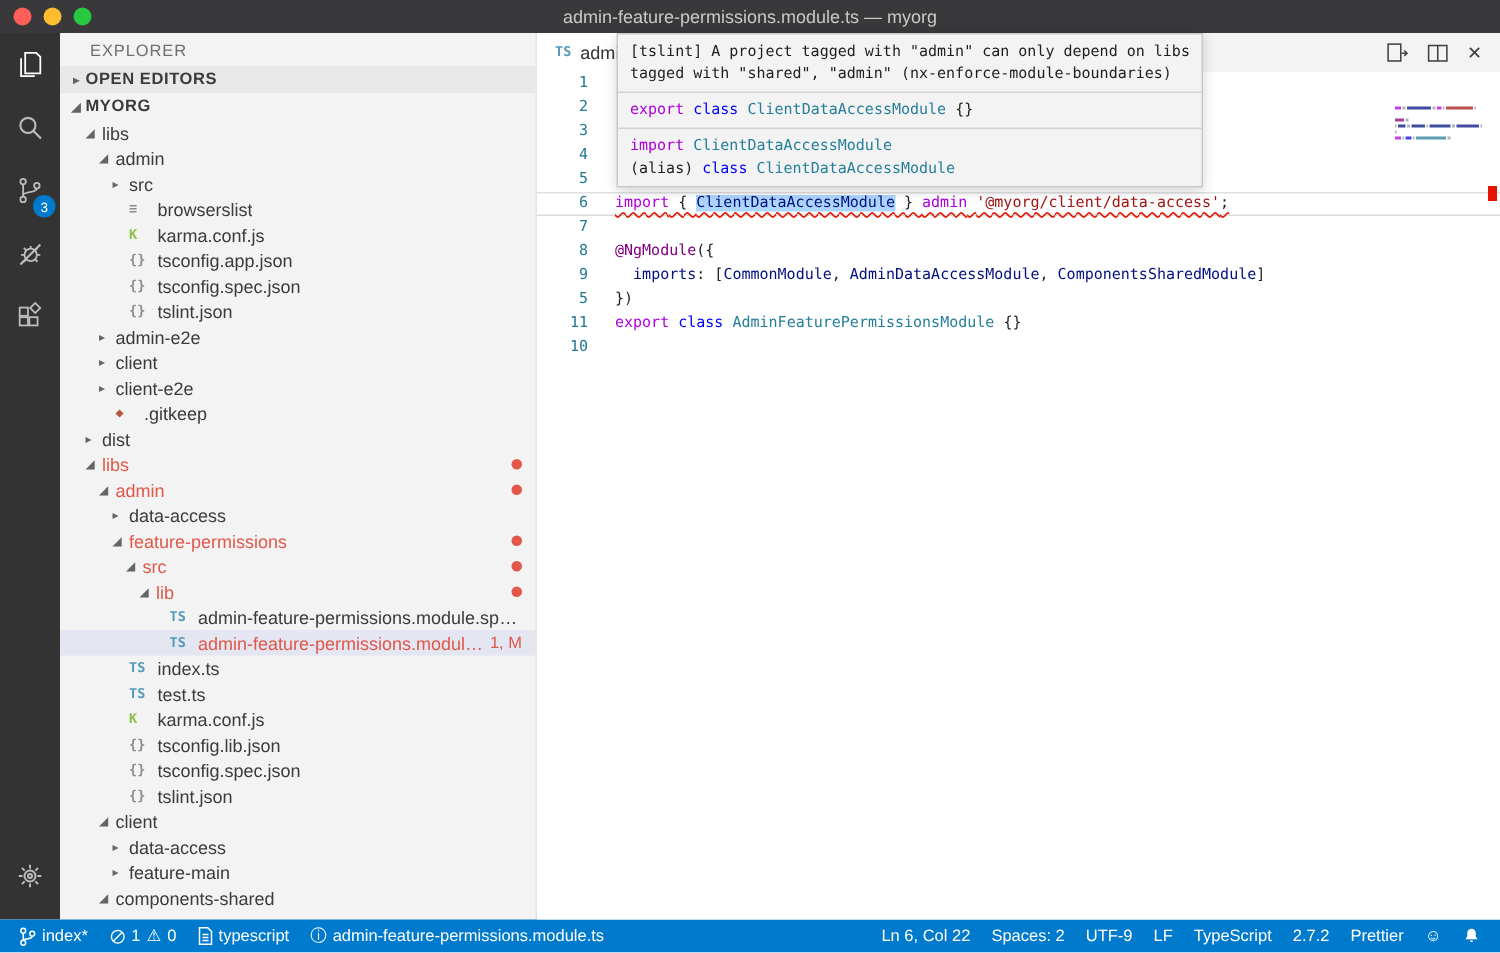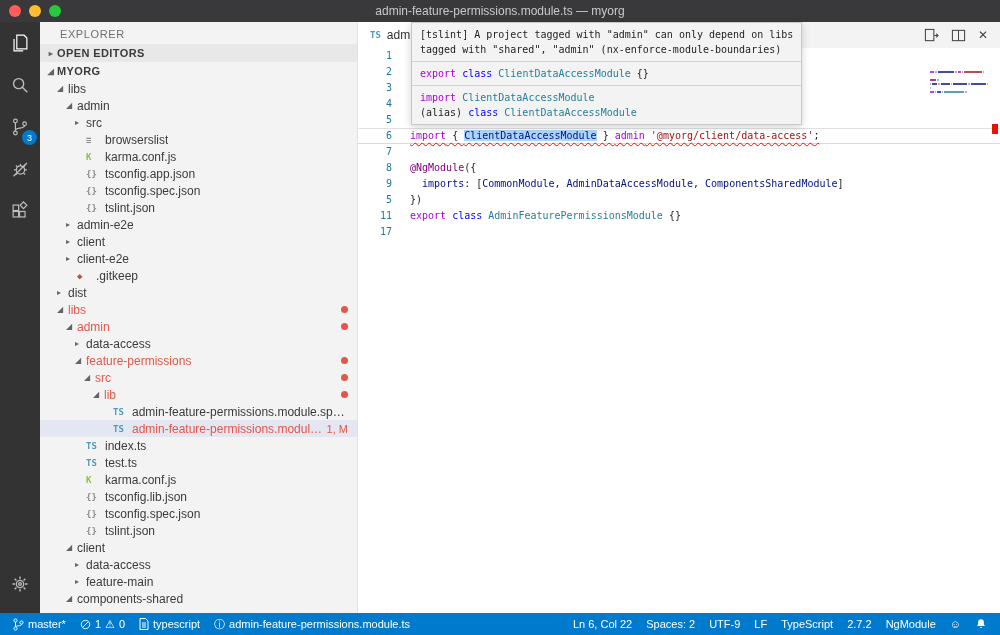--- a/index.html
+++ b/index.html
@@ -374,21 +374,21 @@
             </div>
             <div class="cl">
               <span class="ln">5</span>
               <span class="lc"><span class="tk-p">})</span></span>
             </div>
             <div class="cl">
               <span class="ln">11</span>
               <span class="lc"><span class="tk-k">export</span><span class="tk-p"> </span><span class="tk-c">class</span><span class="tk-p"> </span><span class="tk-t">AdminFeaturePermissionsModule</span><span class="tk-p"> {}</span></span>
             </div>
             <div class="cl">
-              <span class="ln">17</span>
+              <span class="ln">10</span>
               <span class="lc"></span>
             </div>
           </div>
         <div class="minimap">
             <div class="mm-row"></div>
             <div class="mm-row"></div>
             <div class="mm-row"></div>
             <div class="mm-row"></div>
             <div class="mm-row"></div>
             <div class="mm-row">
@@ -445,21 +445,21 @@
 
   <div class="statusbar">
     <div class="sb-left">
       <div class="sb-item">
         <svg width="11" height="13" viewBox="0 0 11 13" fill="none" stroke="#ffffff" stroke-width="1">
           <circle cx="2.5" cy="2.5" r="1.6"></circle>
             <circle cx="2.5" cy="10.5" r="1.6"></circle>
             <circle cx="8.5" cy="4.5" r="1.6"></circle>
           <path d="M2.5 4.2v4.6M8.5 6.2c0 2.3-6 1.3-6 2.6"></path>
         </svg>
-        <span>master*</span>
+        <span>index*</span>
       </div>
       <div class="sb-item">
         <svg width="11" height="11" viewBox="0 0 12 12" fill="none" stroke="#ffffff" stroke-width="1">
           <circle cx="6" cy="6" r="4.6"></circle>
             <path d="M2.8 9.2 9.2 2.8"></path>
         </svg>
         <span>1</span>
         <span class="sb-ico">⚠</span>
         <span>0</span>
       </div>
@@ -488,21 +488,21 @@
       <div class="sb-item">
         <span>LF</span>
       </div>
       <div class="sb-item">
         <span>TypeScript</span>
       </div>
       <div class="sb-item">
         <span>2.7.2</span>
       </div>
       <div class="sb-item">
-        <span>NgModule</span>
+        <span>Prettier</span>
       </div>
       <div class="sb-item">
         <span class="sb-ico">☺</span>
       </div>
       <div class="sb-item">
         <svg width="12" height="12" viewBox="0 0 16 16" fill="#ffffff">
           <path d="M8 1.5a3.8 3.8 0 0 0-3.8 3.8v3L2.7 10.8h10.6L11.8 8.3v-3A3.8 3.8 0 0 0 8 1.5z"></path>
           <path d="M6.6 12a1.4 1.4 0 0 0 2.8 0z"></path>
         </svg>
       </div>

